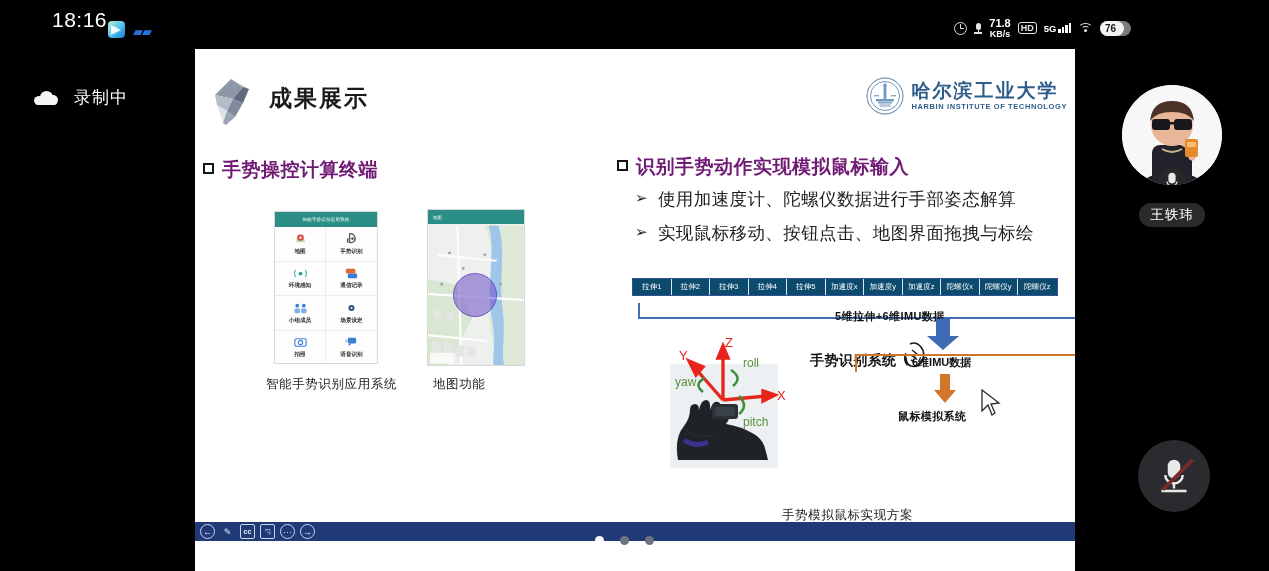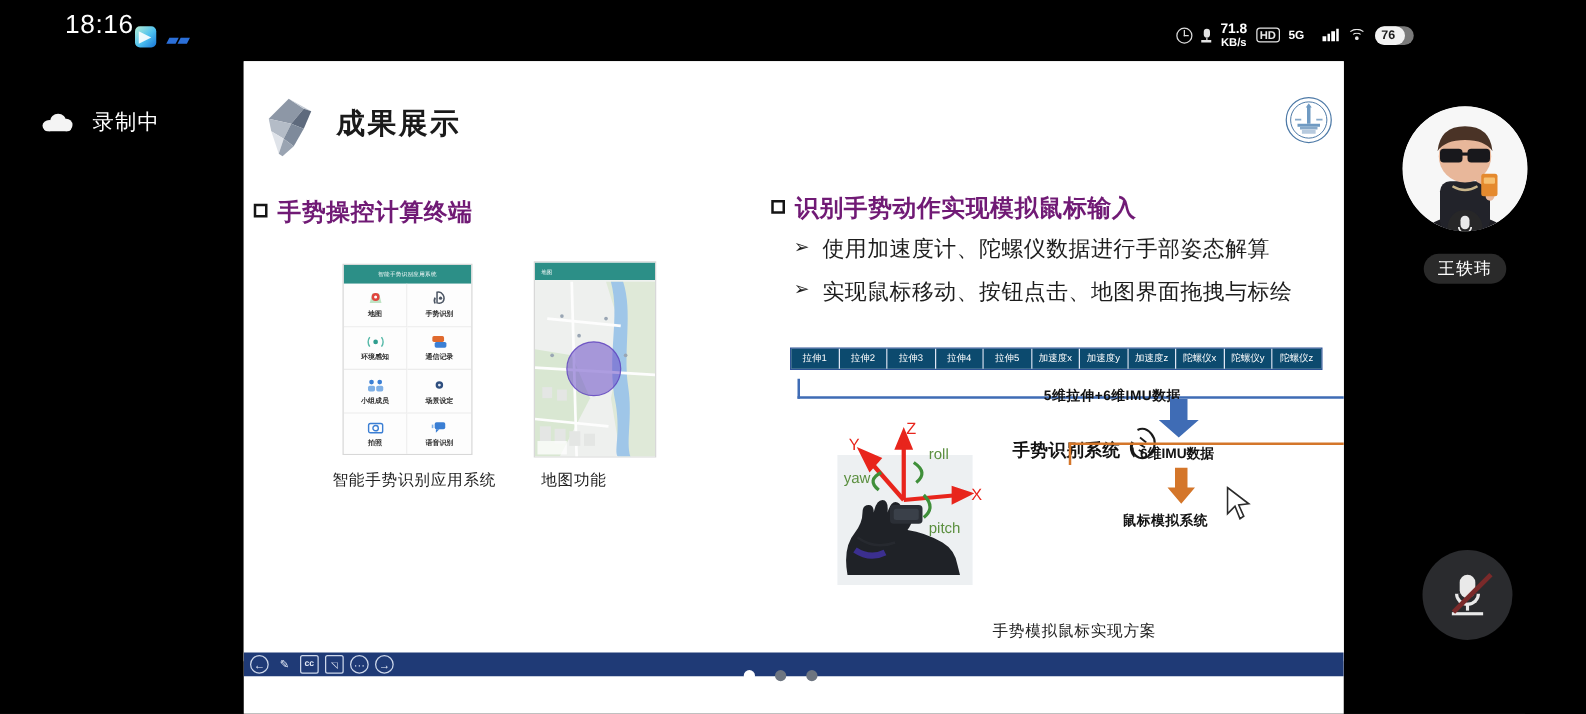--- a/index.html
+++ b/index.html
@@ -24,21 +24,21 @@
   .sb-alarm { width: 13px; height: 13px; border: 1.6px solid #dcdcdc; border-radius: 50%; position: relative; }
   .sb-alarm::before { content:""; position:absolute; left:4.5px; top:1.5px; width:1.4px; height:5px; background:#dcdcdc; }
   .sb-alarm::after { content:""; position:absolute; left:4.5px; top:5px; width:4px; height:1.4px; background:#dcdcdc; }
   .sb-mic { width: 8px; height: 11px; position: relative; }
   .sb-mic i { position:absolute; left:1.5px; top:0; width:5px; height:7px; border-radius:3px; background:#e3e3e3; display:block;}
   .sb-mic b { position:absolute; left:0; bottom:0; width:8px; height:1.6px; background:#e3e3e3; display:block;}
   .sb-mic s { position:absolute; left:3.2px; bottom:1px; width:1.6px; height:3px; background:#e3e3e3; display:block;}
   .sb-net { line-height: 1.05; text-align: center; font-size: 11px; font-weight: 700; }
   .sb-net span { display: block; font-size: 9px; font-weight: 700; }
   .sb-hd { font-size: 9px; font-weight: 700; border: 1.5px solid #e6e6e6; border-radius: 3px; padding: 0 2px; color: #e6e6e6; }
-  .sb-5g { display: flex; align-items: center; gap: 15px; }
+  .sb-5g { display: flex; align-items: center; gap: 2px; }
   .sb-5g em { font-style: normal; font-size: 9.5px; font-weight: 700; }
   .sb-bars { display: flex; align-items: flex-end; gap: 1px; }
   .sb-bars i { width: 2.4px; background: #fff; display: block; }
   .sb-wifi { width: 15px; height: 12px; position: relative; overflow: hidden; }
   .sb-wifi i { position: absolute; border: 1.6px solid #e8e8e8; border-bottom-color: transparent;
                border-left-color: transparent; border-right-color: transparent; border-radius: 50%; display:block;}
   .sb-batt { min-width: 31px; height: 15px; border-radius: 8px; background: #7a7a7a; position: relative;
              display: flex; align-items: center; }
   .sb-batt u { position: absolute; left: 0; top: 0; bottom: 0; width: 76%; background: #f2f2f2; border-radius: 8px; text-decoration:none;}
   .sb-batt span { position: relative; z-index: 2; font-size: 10px; font-weight: 700; color: #1b1b1b; padding-left: 5px; }
@@ -88,21 +88,21 @@
   .app-name { font-size: 5.6px; color: #2e2e2e; font-weight: 700; }
 
   .phone-map { left: 232px; top: 160px; width: 98px; height: 157px; }
   .map-bar { height: 14px; background: #2c8f87; display: flex; align-items: center; padding-left: 5px; }
   .map-bar span { font-size: 4.4px; color: #fff; }
   .map-body { position: relative; height: 143px; background: #eef1ef; overflow: hidden; }
 
   .cap { position: absolute; font-size: 12.5px; color: #222; letter-spacing: .6px; white-space: nowrap; }
   .cap-app { left: 71px; top: 327px; }
   .cap-map { left: 238px; top: 327px; }
-  .cap-sol { left: 587px; top: 448px; margin-left: 12px; }
+  .cap-sol { left: 587px; top: 458px; }
 
   
   .sensor-table { position: absolute; left: 437px; top: 229px; display: flex; border: 1px solid #2f5496; }
   .sensor-cell { padding: 3px 0; width: 38.5px; text-align: center; font-size: 7.6px; color: #fff;
                  background: #0c4a6e; border-right: 1px solid #dfe6f5; white-space: nowrap; }
   .sensor-cell:last-child { border-right: none; }
 
   .brace { position: absolute; left: 443px; top: 254px; width: 600px; height: 16px;
            border: 2px solid #3f6cb5; border-top: none; }
   .brace-lbl { position: absolute; left: 640px; top: 260px; font-size: 11px; font-weight: 700; color: #121212; letter-spacing: .4px; }
@@ -227,20 +227,24 @@
         <circle cx="20" cy="20" r="18" fill="none" stroke="#4e7aa7" stroke-width="1"></circle>
         <circle cx="20" cy="20" r="14.5" fill="none" stroke="#4e7aa7" stroke-width="0.8"></circle>
         <rect x="18.6" y="9" width="2.8" height="14" fill="#6f9ac2"></rect>
         <polygon points="20,6.5 22.4,10 17.6,10" fill="#6f9ac2"></polygon>
         <rect x="11" y="23" width="18" height="2.4" fill="#6f9ac2"></rect>
         <rect x="13" y="25.6" width="14" height="2" fill="#87a9c9"></rect>
         <rect x="9" y="19" width="5" height="1.4" fill="#87a9c9"></rect>
         <rect x="26" y="19" width="5" height="1.4" fill="#87a9c9"></rect>
         <rect x="14.5" y="28" width="11" height="3" fill="#b7cade"></rect>
       </svg>
+      <div class="hit-txt">
+        <div class="hit-cn">哈尔滨工业大学</div>
+        <div class="hit-en">HARBIN INSTITUTE OF TECHNOLOGY</div>
+      </div>
     </div>
 
     <div class="h2 left-h2">
       <span class="sq"></span><span>手势操控计算终端</span>
     </div>
     <div class="h2 right-h2">
       <span class="sq"></span><span>识别手势动作实现模拟鼠标输入</span>
     </div>
 
     <div class="bullets">

